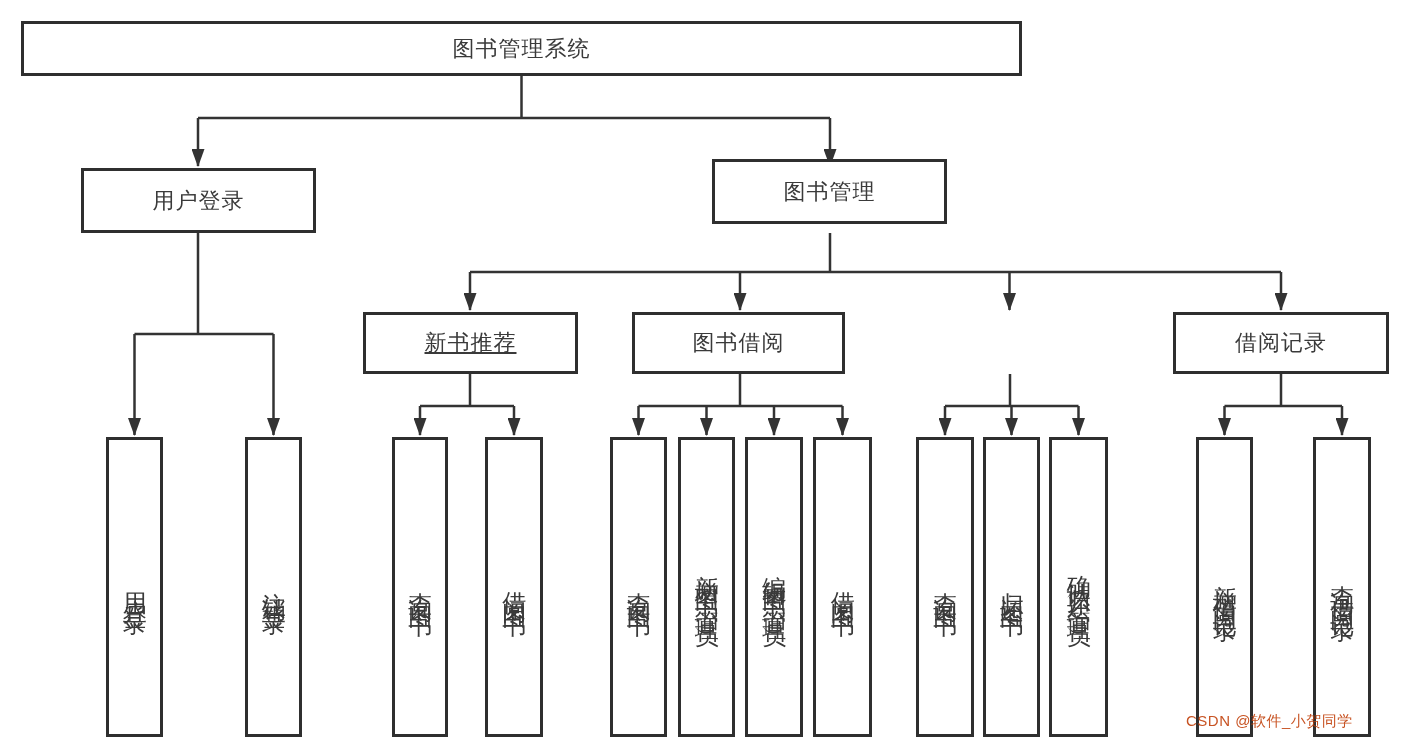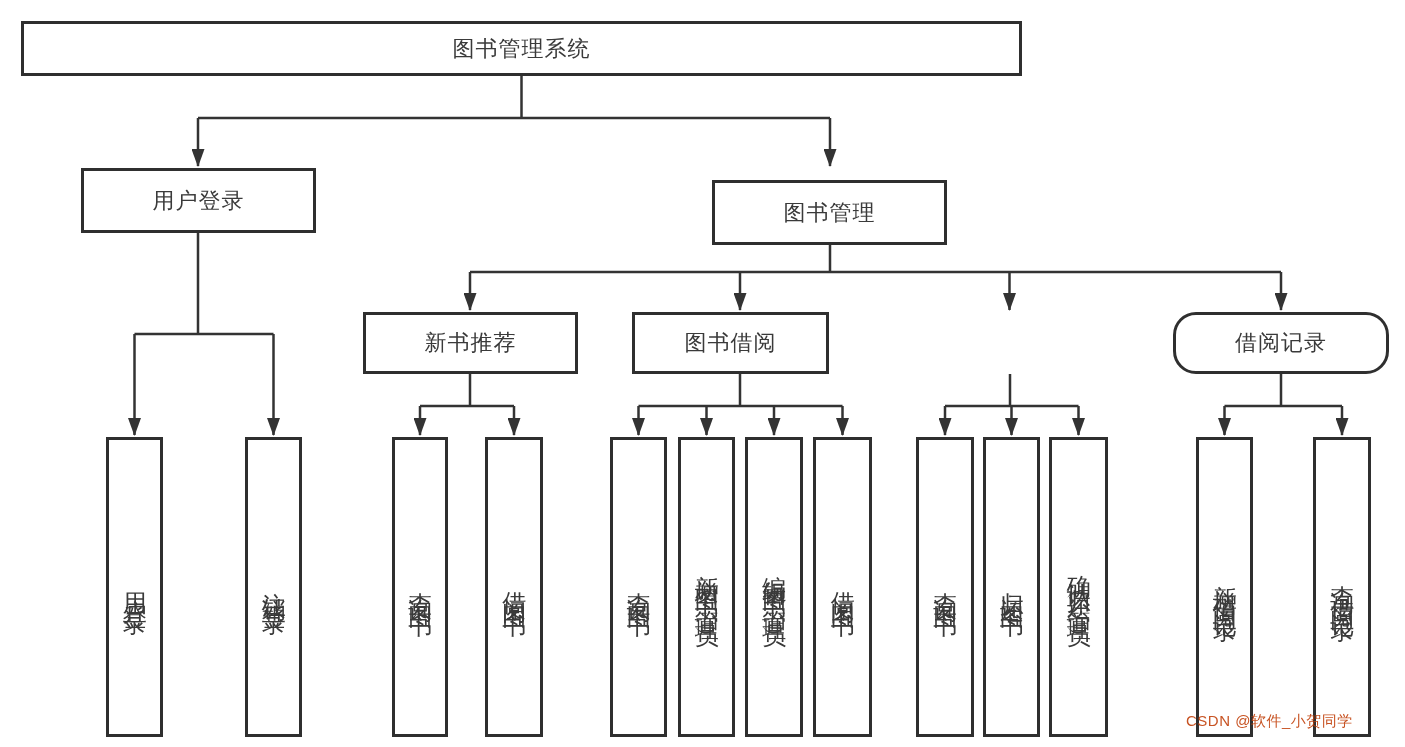--- a/index.html
+++ b/index.html
@@ -90,25 +90,25 @@
     <path d="M945,406 V435" fill="none" stroke="#333333" stroke-width="2.5" marker-end="url(#arrow)"></path>
     <path d="M1011.5,406 V435" fill="none" stroke="#333333" stroke-width="2.5" marker-end="url(#arrow)"></path>
     <path d="M1078.5,406 V435" fill="none" stroke="#333333" stroke-width="2.5" marker-end="url(#arrow)"></path>
     <path d="M1224.5,406 V435" fill="none" stroke="#333333" stroke-width="2.5" marker-end="url(#arrow)"></path>
     <path d="M1342,406 V435" fill="none" stroke="#333333" stroke-width="2.5" marker-end="url(#arrow)"></path>
   </svg>
 
   <div class="box hbox" style="left:21px; top:21px; width:1001px; height:55px;">图书管理系统</div>
 
   <div class="box hbox" style="left:81px; top:168px; width:235px; height:65px;">用户登录</div>
-  <div class="box hbox" style="left:712px; top:180px; width:235px; height:65px;">图书管理</div>
+  <div class="box hbox" style="left:712px; top:159px; width:235px; height:65px;">图书管理</div>
 
-  <div class="box hbox" style="left:363px; top:312px; width:215px; height:62px;">新书推荐</div>
-  <div class="box hbox" style="left:632px; top:312px; width:197px; height:62px;">图书借阅</div>
-  <div class="box hbox" style="left:1173px; top:312px; width:216px; height:62px;border-radius:23px;">借阅记录</div>
+  <div class="box hbox" style="left:363px; top:312px; width:215px; height:62px;text-decoration:underline;">新书推荐</div>
+  <div class="box hbox" style="left:632px; top:312px; width:213px; height:62px;">图书借阅</div>
+  <div class="box hbox" style="left:1173px; top:312px; width:216px; height:62px;">借阅记录</div>
 
   <div class="box" style="left:106px; top:437px; width:57px; height:300px;">
     <span class="vtext">用户登录</span>
   </div>
   <div class="box" style="left:245px; top:437px; width:57px; height:300px;">
     <span class="vtext">注销登录</span>
   </div>
 
   <div class="box" style="left:392px; top:437px; width:56px; height:300px;">
     <span class="vtext">查询图书</span>

